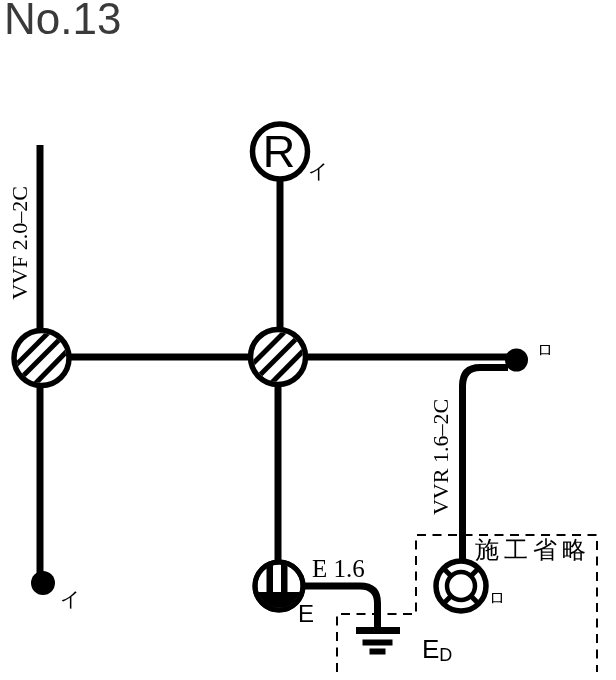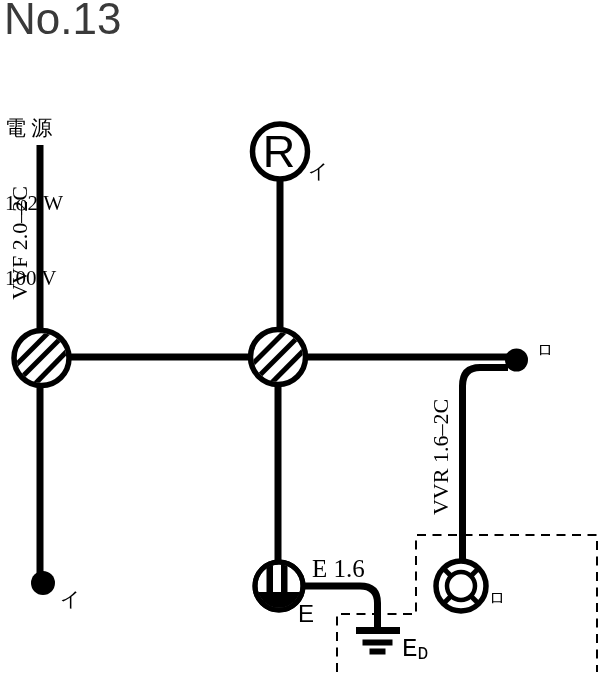--- a/index.html
+++ b/index.html
@@ -12,21 +12,21 @@
   .lbl{position:absolute;white-space:nowrap;}
   .rot{transform:translate(-50%,-50%) rotate(-90deg);}
   .vvf-label{left:20px;top:243px;font-size:22px;}
   .vvr-label{left:441px;top:457px;font-size:22px;}
   .i-lamp{left:308px;top:158px;font-size:20px;}
   .i-switch{left:60px;top:586px;font-size:20px;}
   .ro-switch{left:537px;top:340px;font-size:16px;}
   .a3a{left:536px;top:360px;font-size:23px;font-family:"Liberation Sans","DejaVu Sans",sans-serif;}
   .e16{left:312px;top:555px;font-size:25px;}
   .e-outlet{left:298px;top:600px;font-size:24px;font-family:"Liberation Sans","DejaVu Sans",sans-serif;}
-  .ed{left:402px;top:634px;font-size:26px;font-family:Liberation Mono, monospace;}
+  .ed{left:422px;top:634px;font-size:26px;font-family:Liberation Sans, sans-serif;}
   .ed .sub{font-size:18px;vertical-align:-3px;}
   .shoko{left:475px;top:534px;font-size:24px;letter-spacing:5px;}
   .ro-lamp{left:489px;top:588px;font-size:16px;}
   .lamp-letter{font-family:"Liberation Sans","DejaVu Sans",sans-serif;font-size:45px;fill:#000;}
 </style>
 </head>
 <body>
 
 <div class="canvas">
 
@@ -105,34 +105,30 @@
 
     <g fill="#000">
       <rect x="356" y="627" width="44" height="7"></rect>
       <rect x="362.5" y="639.5" width="30" height="6"></rect>
       <rect x="369.5" y="648.5" width="16" height="6"></rect>
     </g>
   </svg>
 
   <div class="page-title">No.13</div>
 
-  <div class="source-block">
-    <div>電 源</div>
-    <div>1φ2 W</div>
-    <div>100 V</div>
-  </div>
 
   <div class="lbl rot vvf-label">VVF 2.0–2C</div>
   <div class="lbl rot vvr-label">VVR 1.6–2C</div>
 
   <div class="lbl i-lamp">イ</div>
   <div class="lbl i-switch">イ</div>
 
   <div class="lbl ro-switch">ロ</div>
 
   <div class="lbl e16">E 1.6</div>
   <div class="lbl e-outlet">E</div>
 
   <div class="lbl ed"><span>E</span><span class="sub">D</span></div>
 
+  <div class="lbl shoko">施工省略</div>
   <div class="lbl ro-lamp">ロ</div>
 
 </div>
 
 </body></html>

